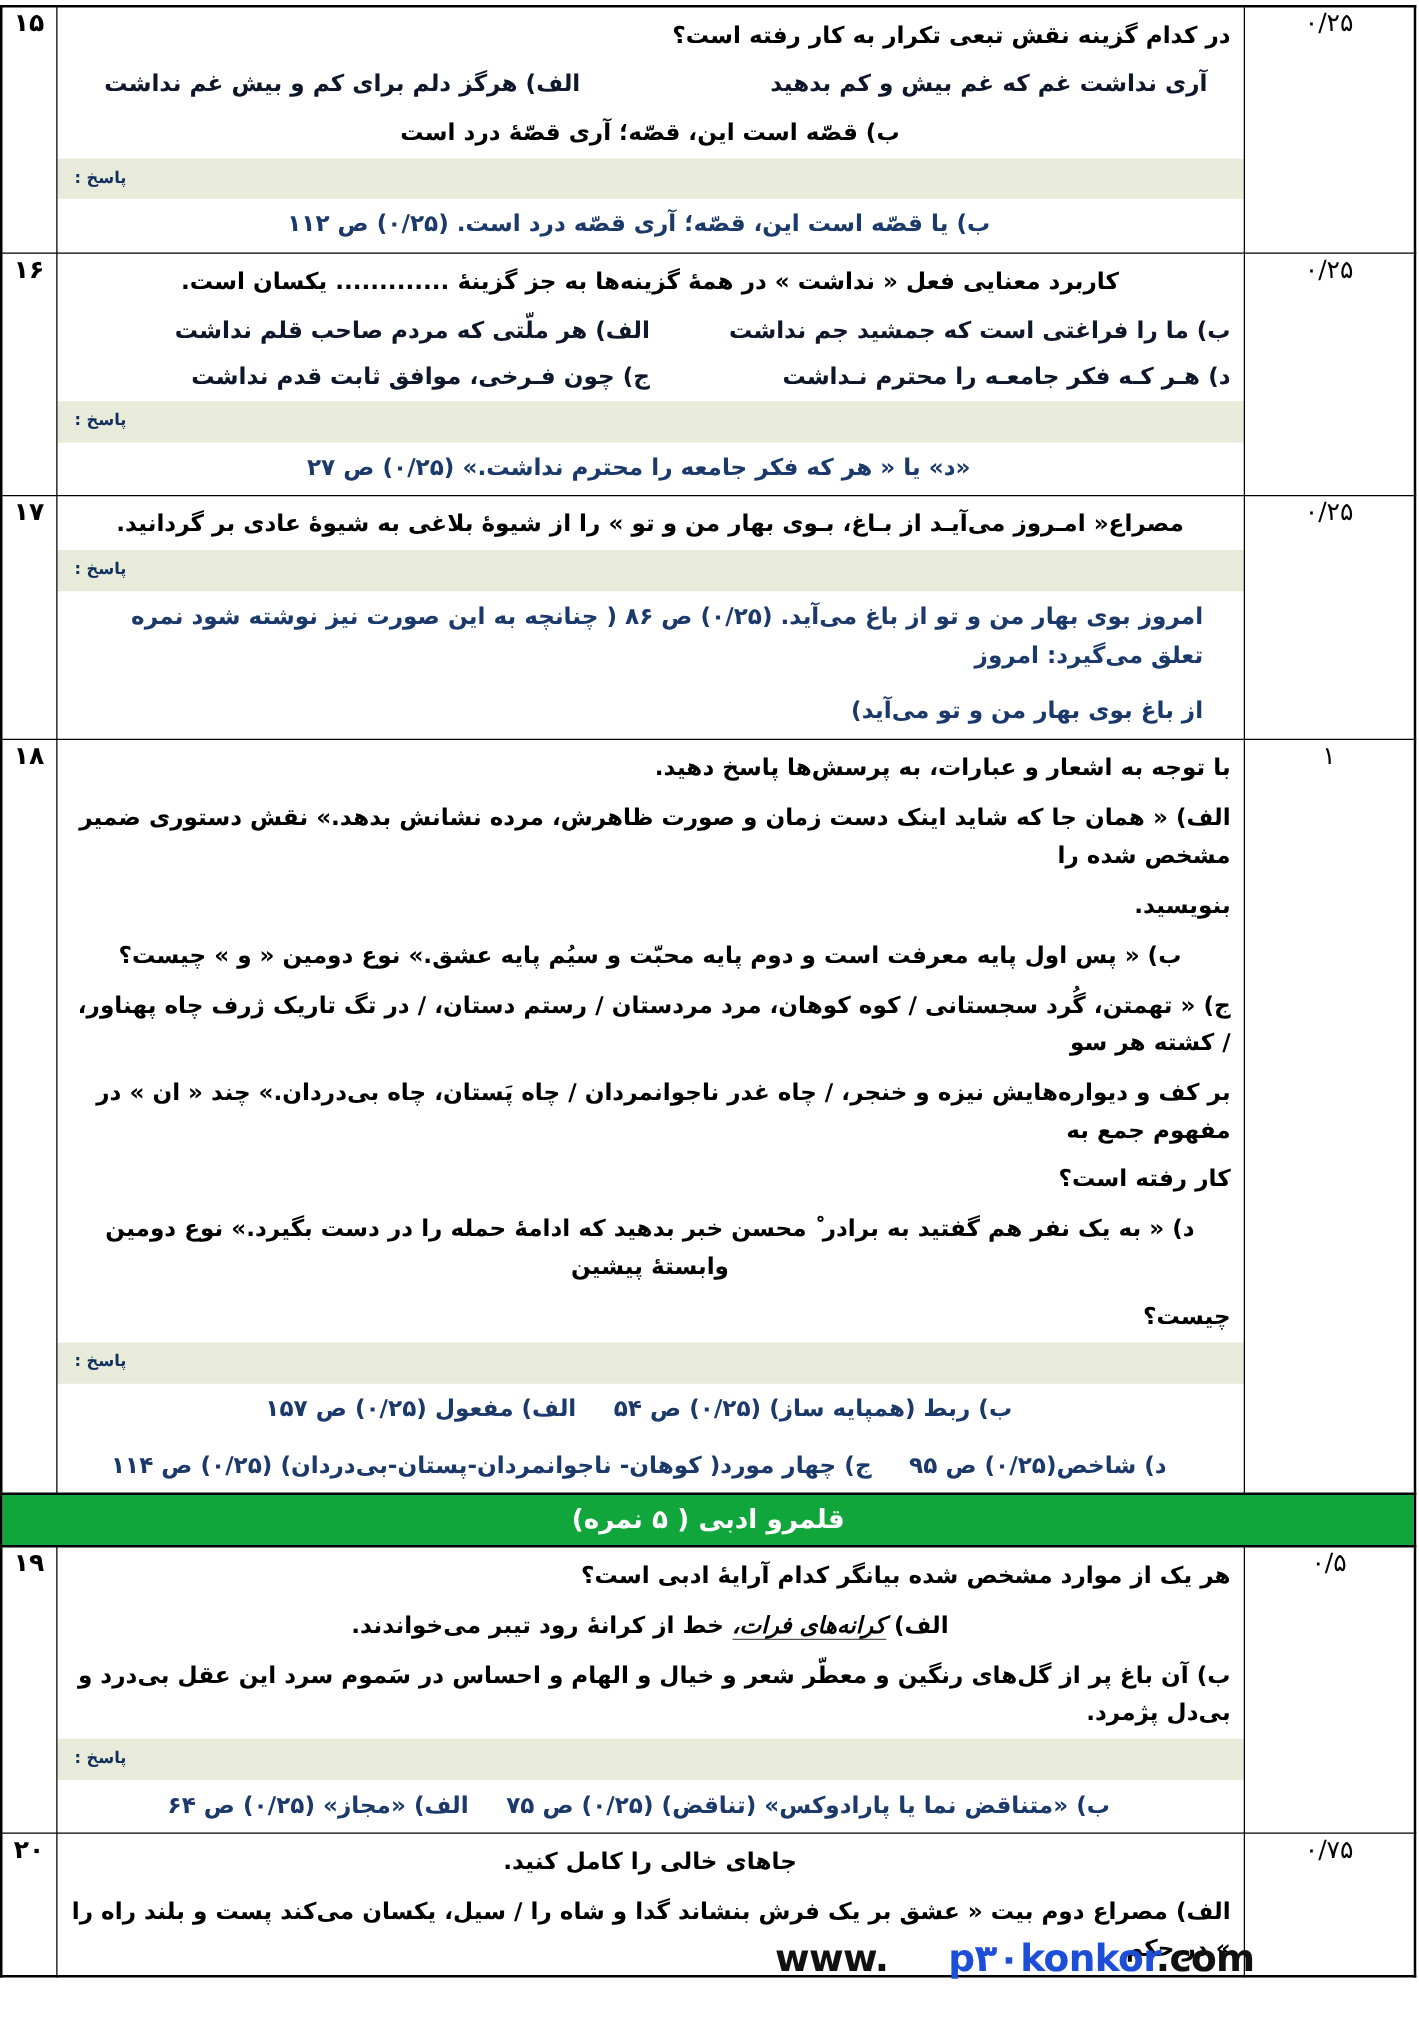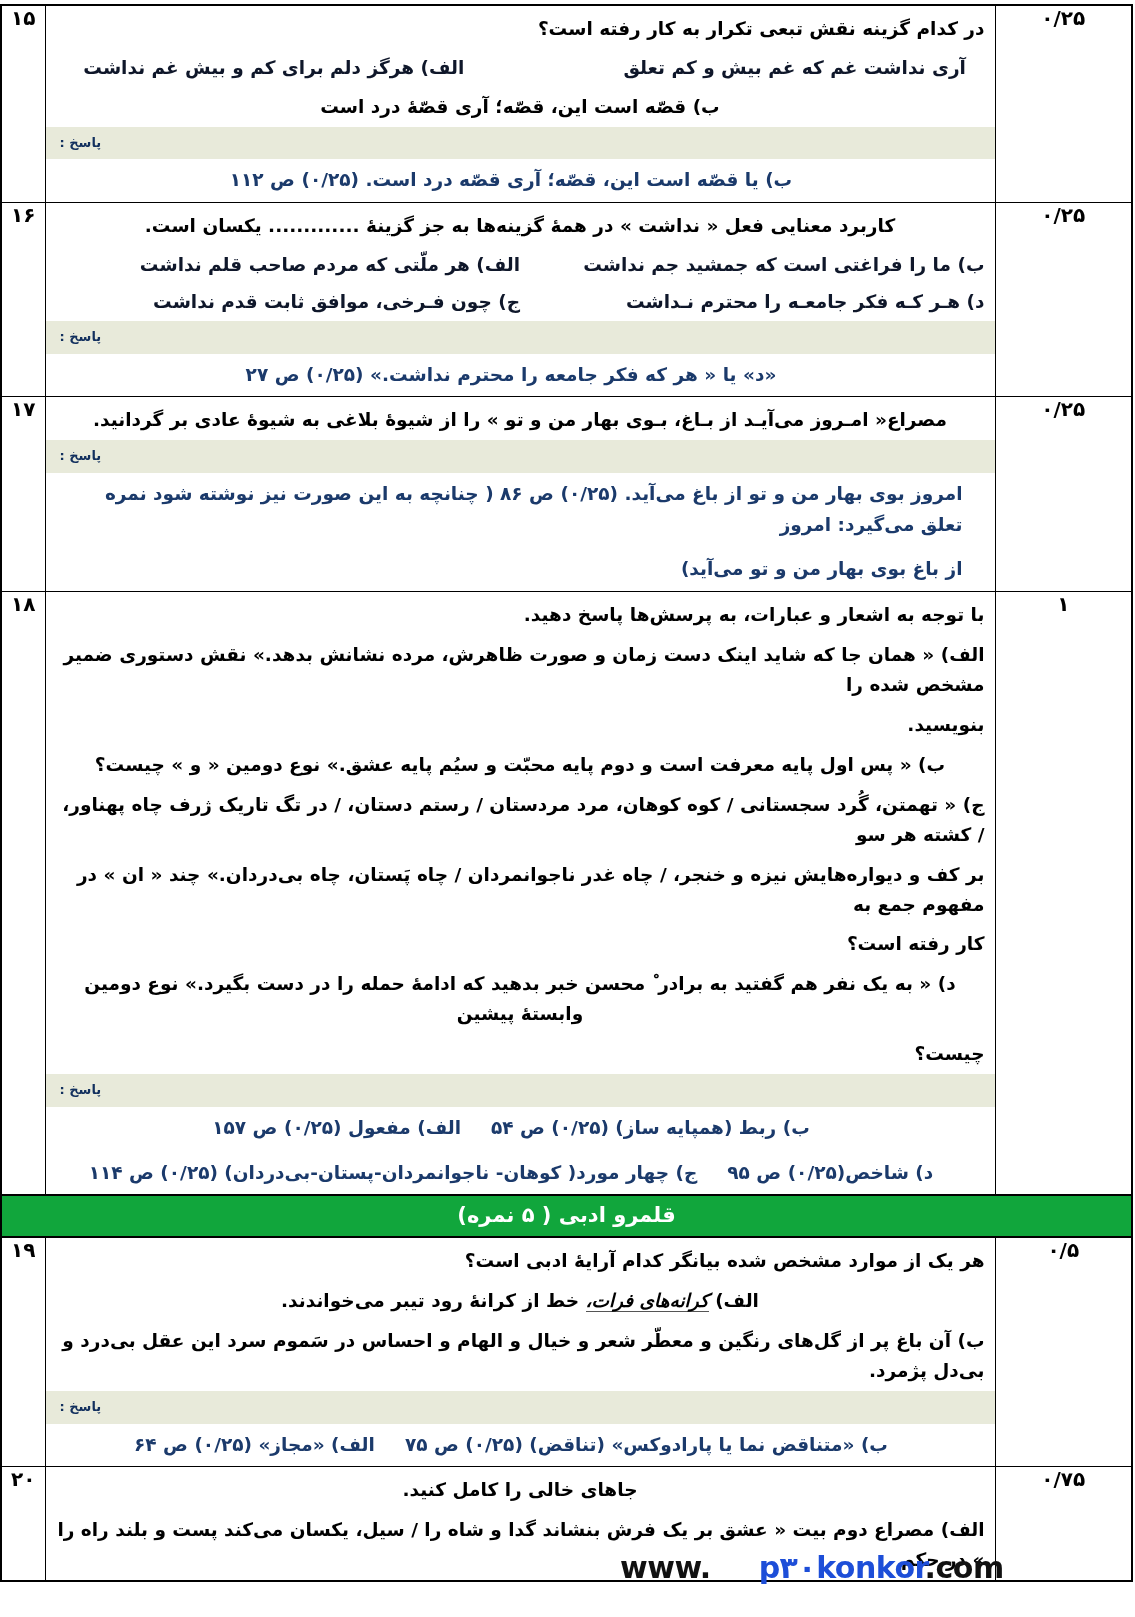--- a/index.html
+++ b/index.html
@@ -47,21 +47,21 @@
     font-size: 20px;
     font-weight: bold;
     color: #000;
     padding-top: 9px;
     border-right: 2px solid #000;
     border-left: 1px solid #000;
   }
   td.score {
     text-align: center;
     font-size: 20px;
-    font-weight: bold;
+    font-weight: normal;
     color: #000;
     padding-top: 9px;
     border-left: 2px solid #000;
     border-right: 2px solid #000;
   }
   td.body {
     padding: 0;
     border-right: 1px solid #000;
     border-left: 2px solid #000;
     margin-top: 42px;
@@ -223,21 +223,21 @@
         <col class="c-num">
     </colgroup>
     <tbody>
 
       <tr>
         <td class="score">۰/۲۵</td>
         <td class="body">
           <div class="qline indent-head">در کدام گزینه نقش تبعی تکرار به کار رفته است؟</div>
           <div class="opt-row">
             <span class="opt-a">الف) هرگز دلم برای کم و بیش غم نداشت</span>
-            <span class="opt-b">آری نداشت غم که غم بیش و کم تعلق</span>
+            <span class="opt-b">آری نداشت غم که غم بیش و کم بدهید</span>
           </div>
           <div class="qline center-stem">ب) قصّه است این، قصّه؛ آری قصّهٔ درد است</div>
           <div class="ans-band">پاسخ :</div>
           <div class="ans-text ans-block">ب)  یا قصّه است این، قصّه؛ آری قصّه درد است. (۰/۲۵) ص ۱۱۲</div>
         </td>
         <td class="qnum">۱۵</td>
       </tr>
 
       <tr>
         <td class="score">۰/۲۵</td>

